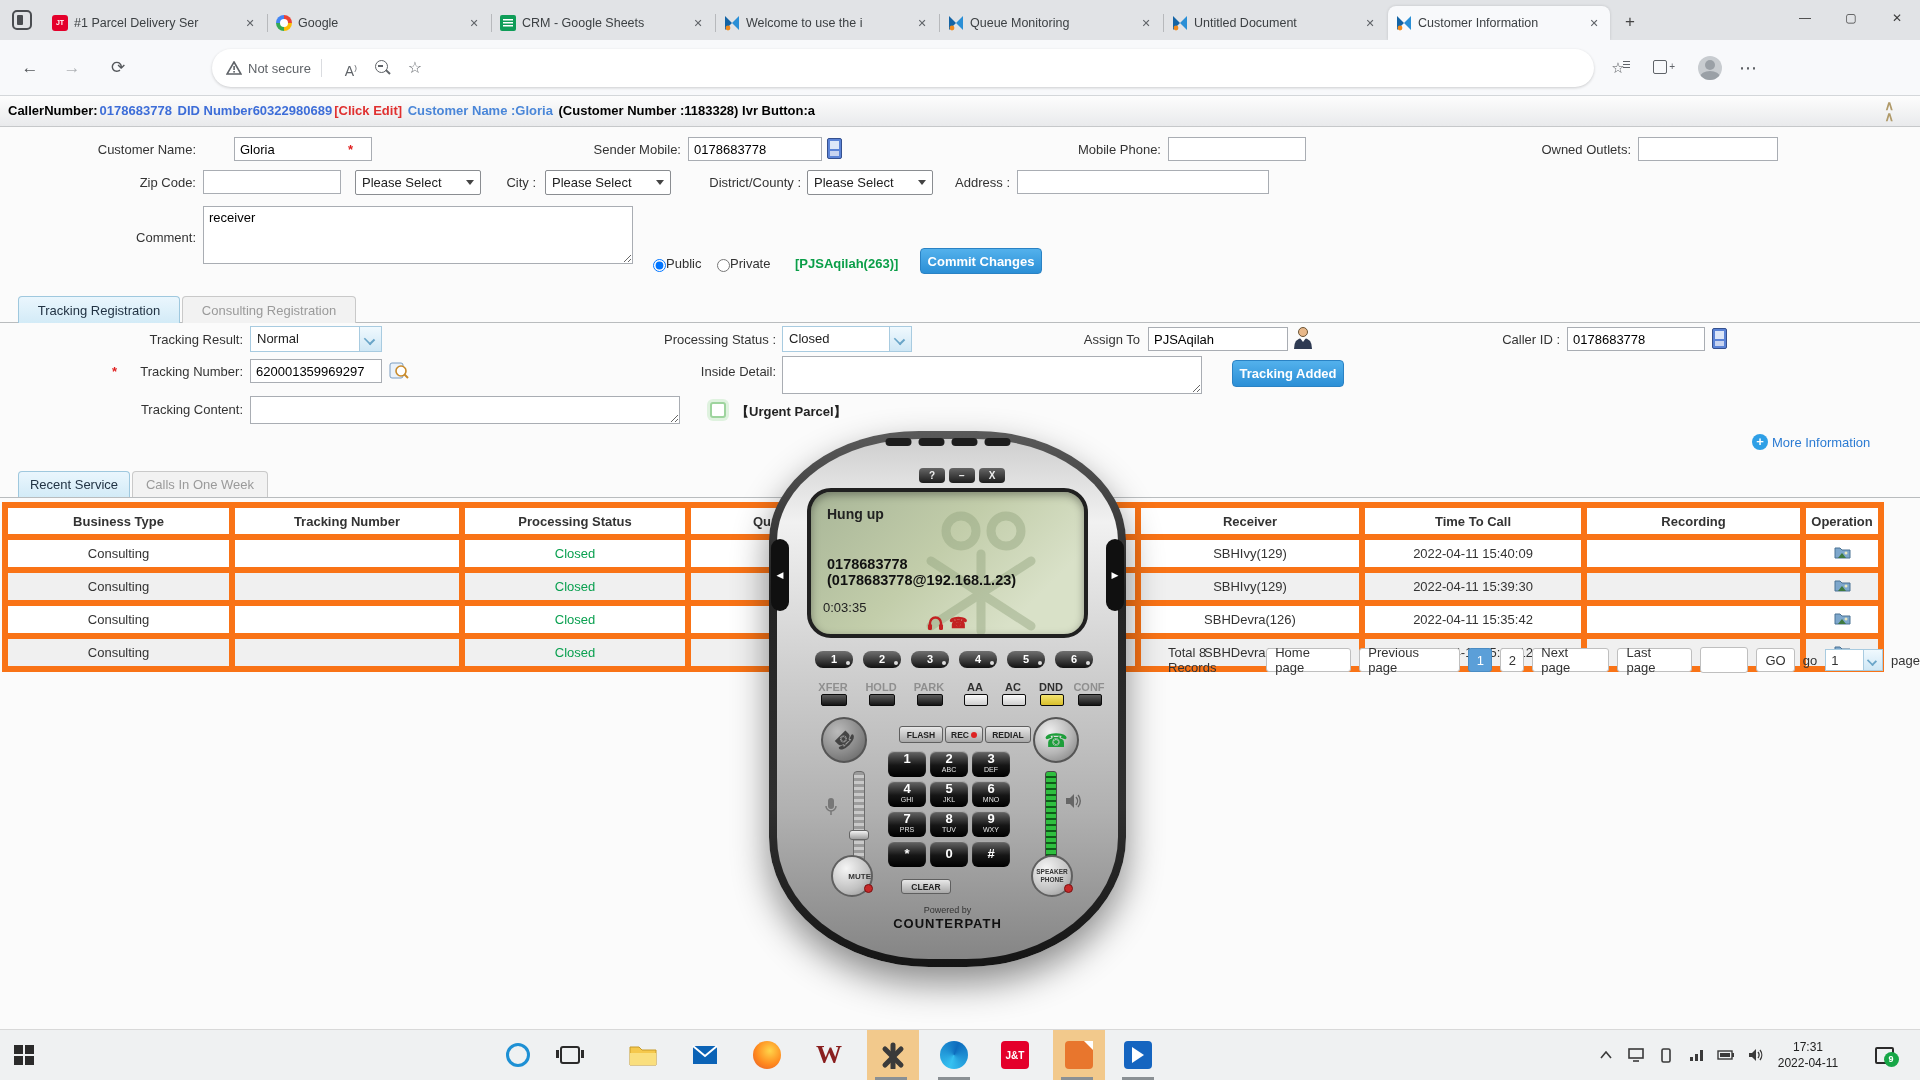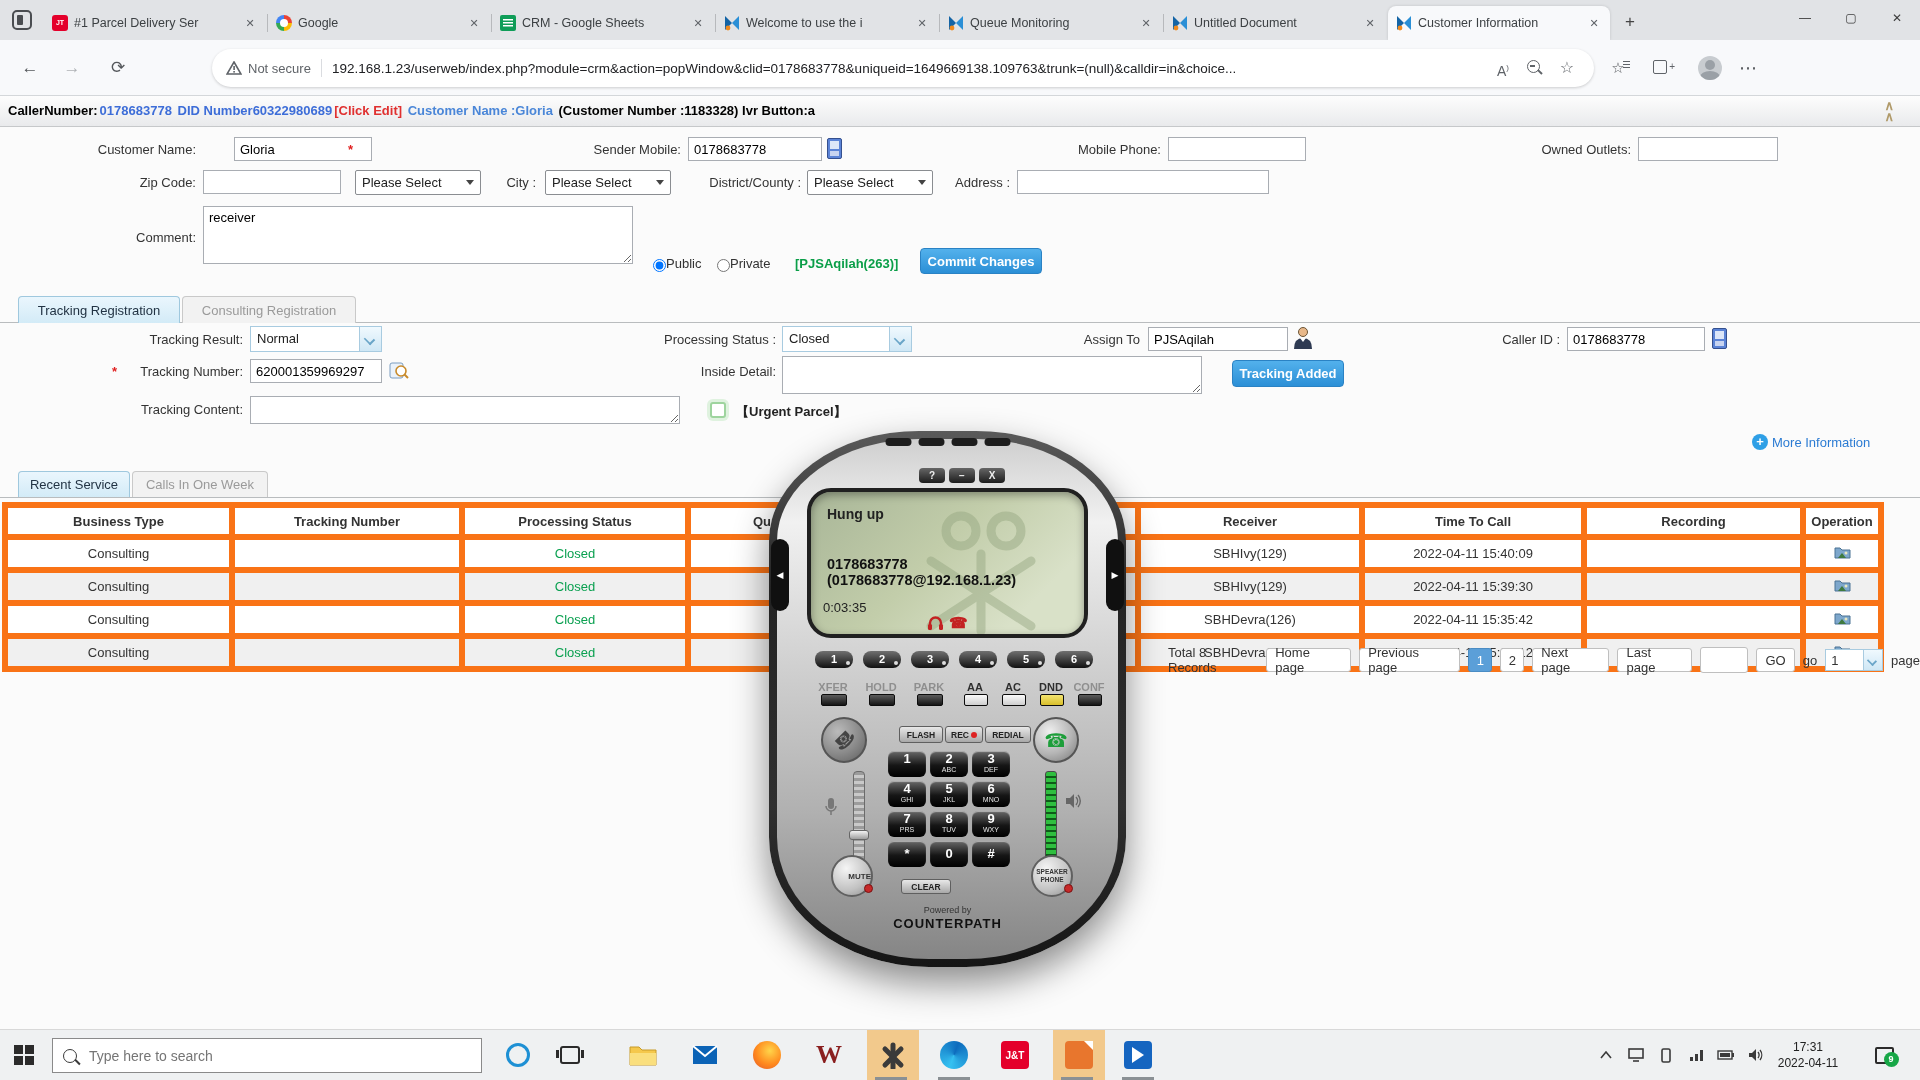--- a/index.html
+++ b/index.html
@@ -309,21 +309,20 @@
   <div class="navico dis" style="left:58px">→</div>
   <div class="navico" style="left:104px">⟳</div>
   <div id="urlpill">
     <svg width="16" height="14">
         <polygon points="8,1 15,13 1,13" fill="none" stroke="#5f6368" stroke-width="1.6"></polygon>
         <rect x="7.3" y="5" width="1.6" height="4" fill="#5f6368"></rect>
         <rect x="7.3" y="10" width="1.6" height="1.6" fill="#5f6368"></rect>
       </svg>
     <span class="nsec">Not secure</span>
     <span class="sep"></span>
-    <span class="urltext">192.168.1.23/userweb/index.php?module=crm&amp;action=popWindow&amp;clid=0178683778&amp;uniqueid=1649669138.109763&amp;trunk=(null)&amp;calldir=in&amp;choice...</span>
     <span class="pillico">A<sup style="font-size:8px">)</sup></span>
     <span class="pillico">
         <span class="lens"></span>
       </span>
     <span class="pillico star"></span>
   </div>
   <div class="navico hub" style="left:1604px;position:absolute"></div>
   <div class="navico coll" style="left:1648px"></div>
   <div class="tb-cell" style="left:1690px;height:56px;width:40px;position:absolute">
       <span class="avatar"></span>
@@ -697,24 +696,20 @@
 
 <div id="taskbar">
   <div class="tb-cell" style="left:0;width:48px">
     <span class="winlogo">
         <i style="left:0;top:0"></i>
         <i style="right:0;top:0"></i>
         <i style="left:0;bottom:0"></i>
         <i style="right:0;bottom:0"></i>
       </span>
   </div>
-  <div id="tbsearch">
-    <span class="slens"></span>
-    <input placeholder="Type here to search" style="">
-  </div>
   <div class="tb-cell" style="left:494px;width:48px">
       <span class="cortana"></span>
     </div>
   <div class="tb-cell" style="left:546px;width:48px">
       <span class="taskview"></span>
     </div>
 
   <div class="tb-cell" style="left:619px;width:48px">
     <svg width="28" height="24">
         <path d="M1,4 L10,4 L13,7 L27,7 L27,22 L1,22 Z" fill="#f5c84c" stroke="#c79a28"></path>

